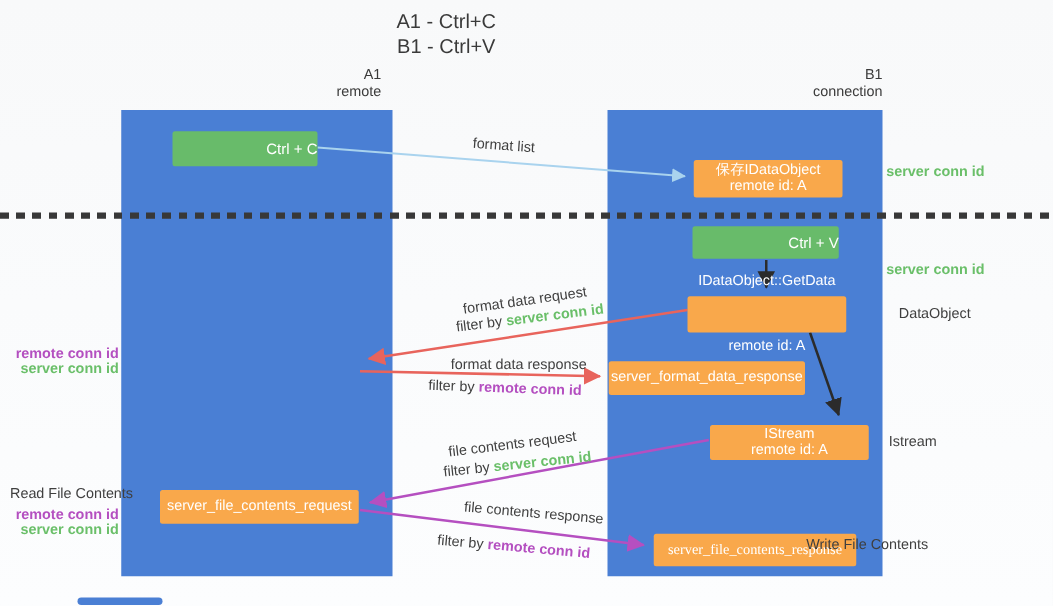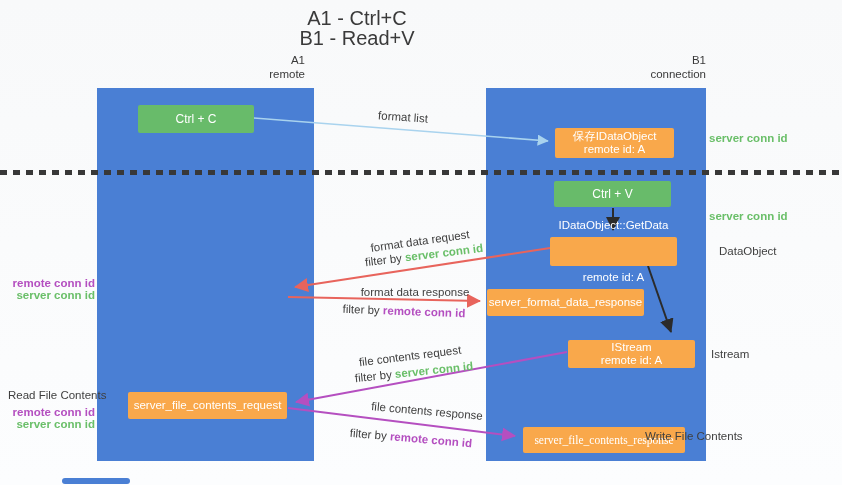--- a/index.html
+++ b/index.html
@@ -4,30 +4,30 @@
 <style>
   :root{
     --lane-blue:#4a7fd4; --green:#68bb6a; --orange:#f9a84b;
     --arrow-light-blue:#a9d3ee; --arrow-red:#e8645c; --arrow-purple:#b54fc0;
     --arrow-black:#2b2b2b; --green-text:#6abf69; --purple-text:#b44fc0;
     --dark-text:#3f3f3f; --bg:#f9fafb;
   }
   html,body{margin:0;padding:0;}
   body{font-family:"Liberation Sans", sans-serif; background:var(--bg);}
   .stage{position:relative;width:842px;height:485px;overflow:hidden;background:linear-gradient(#f8f9fa,#fcfdfe);}
-  .title{position:absolute;left:0;top:8px;width:714px;text-align:center;font-size:20px;line-height:20px;color:#3a3a3a;}
+  .title{position:absolute;left:0;top:8px;width:714px;text-align:center;font-size:16px;line-height:20px;color:#3a3a3a;}
   .lane-header{position:absolute;text-align:right;font-size:11.5px;line-height:14px;color:#3a3a3a;}
   .lane{position:absolute;top:88px;height:373px;background:var(--lane-blue);}
   .lane-left{left:97px;width:217px;}
   .lane-right{left:486px;width:220px;}
   .dotted{position:absolute;left:0;top:170px;width:842px;height:5px;
     background:repeating-linear-gradient(to right,#383838 0 7px,transparent 7px 13px);}
   .node{position:absolute;display:flex;flex-direction:column;align-items:center;justify-content:center;
     color:#fff;text-align:center;border-radius:2px;font-size:11.5px;line-height:13px;}
-  .green{background:var(--green);font-size:12px;}
+  .green{background:var(--green);font-size:12px;align-items:flex-end;}
   .orange{background:var(--orange);}
   .mlabel{position:absolute;white-space:nowrap;font-size:11.5px;color:var(--dark-text);
     transform:translate(-50%,-50%) rotate(var(--rot,0deg));}
   .slabel{position:absolute;white-space:nowrap;font-size:11.5px;color:var(--dark-text);}
   .k-green{color:var(--green-text);font-weight:700;}
   .k-purple{color:var(--purple-text);font-weight:700;}
   .right-align{text-align:right;}
   svg.arrows{position:absolute;left:0;top:0;width:842px;height:485px;pointer-events:none;}
   .ar{fill:none;}
   .ar.blue{stroke:var(--arrow-light-blue);stroke-width:1.6;}
@@ -38,21 +38,21 @@
   .mk-red{fill:var(--arrow-red);} .mk-purple{fill:var(--arrow-purple);}
   .scroll-thumb{position:absolute;left:62px;top:478px;width:68px;height:6px;border-radius:3px;background:var(--lane-blue);}
 </style>
 </head>
 <body>
 
 <div class="stage">
 
   <div class="title">
     <div>A1 - Ctrl+C</div>
-    <div>B1 - Read+V</div>
+    <div>B1 - Ctrl+V</div>
   </div>
 
   <div class="lane-header" style="left:88px;top:53px;width:217px;">
     <div>A1</div>
     <div>remote</div>
   </div>
   <div class="lane-header" style="left:486px;top:53px;width:220px;">
     <div>B1</div>
     <div>connection</div>
   </div>

